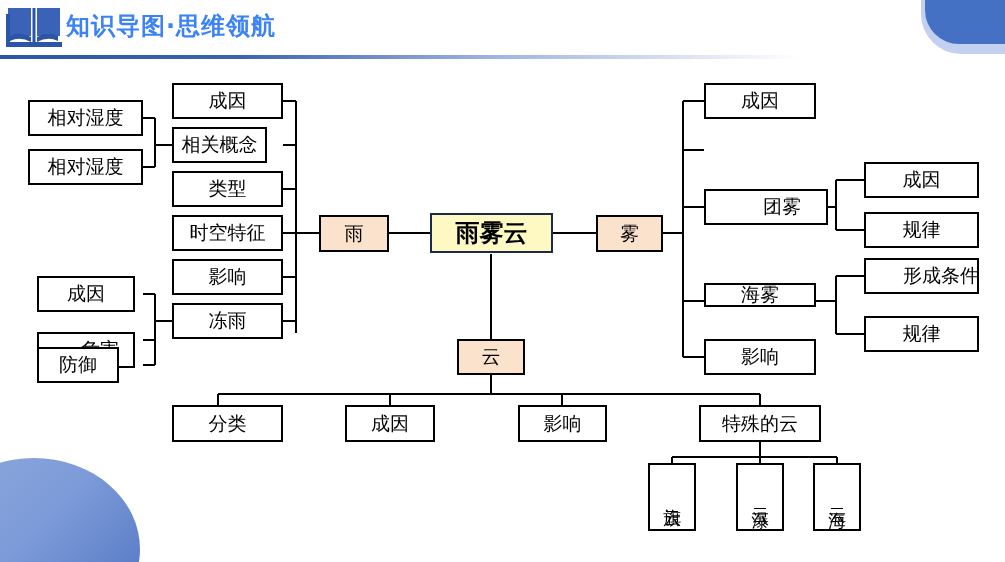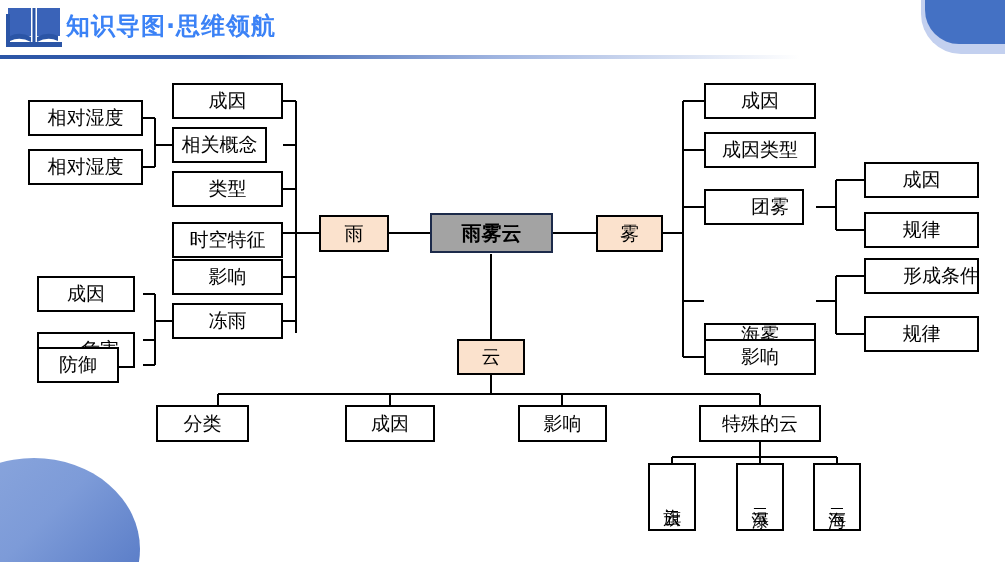--- a/index.html
+++ b/index.html
@@ -51,21 +51,21 @@
     border:2.5px solid #000000;
     background:#ffffff;
     color:#000000;
     display:flex;align-items:center;justify-content:center;
     font-size:19px;
     line-height:1.02;
     white-space:nowrap;
     font-family:"DejaVu Sans","Liberation Sans",sans-serif;
   }
   .node.peach{background:#fbe2cd;}
-  .node.blue{background:#a3a3a3;border-color:#1c2a4a;font-weight:bold;font-size:20px;text-align:right;}
+  .node.blue{background:#fef9c3;border-color:#1c2a4a;font-weight:bold;font-size:24px;text-align:right;}
   .node.vert{
     writing-mode:vertical-rl;
     text-orientation:upright;
     letter-spacing:3px;
     white-space:nowrap;
     font-size:18px;
   }
 </style>
 </head>
 <body>
@@ -170,21 +170,21 @@
 
   <div class="node" style="left:172px;top:83px;width:111px;height:36px;">
     <span>成因</span>
   </div>
   <div class="node" style="left:172px;top:127px;width:95px;height:36px;">
     <span>相关概念</span>
   </div>
   <div class="node" style="left:172px;top:171px;width:111px;height:36px;align-items:center;">
     <span>类型</span>
   </div>
-  <div class="node" style="left:172px;top:215px;width:111px;height:36px;margin-top:7px;">
+  <div class="node" style="left:172px;top:215px;width:111px;height:36px;">
     <span>时空特征</span>
   </div>
   <div class="node" style="left:172px;top:259px;width:111px;height:36px;">
     <span>影响</span>
   </div>
   <div class="node" style="left:172px;top:303px;width:111px;height:36px;">
     <span>冻雨</span>
   </div>
 
   <div class="node" style="left:28px;top:100px;width:115px;height:36px;">
@@ -200,48 +200,45 @@
   <div class="node" style="left:37px;top:332px;width:98px;height:36px;padding-left:28px;">
     <span>危害</span>
   </div>
   <div class="node" style="left:37px;top:347px;width:82px;height:36px;">
     <span>防御</span>
   </div>
 
   <div class="node" style="left:704px;top:83px;width:112px;height:36px;">
     <span>成因</span>
   </div>
-  <div class="node" style="left:704px;top:132px;width:112px;height:36px;">
-    <span>成因类型</span>
-  </div>
-  <div class="node" style="left:704px;top:189px;width:100px;height:36px;padding-left:32px;">
+  <div class="node" style="left:704px;top:189px;width:124px;height:36px;padding-left:32px;">
     <span>团雾</span>
   </div>
-  <div class="node" style="left:704px;top:283px;width:112px;height:24px;margin-top:40px;">
+  <div class="node" style="left:704px;top:283px;width:112px;height:24px;">
     <span>海雾</span>
   </div>
   <div class="node" style="left:704px;top:339px;width:112px;height:36px;">
     <span>影响</span>
   </div>
 
   <div class="node" style="left:864px;top:162px;width:115px;height:36px;">
     <span>成因</span>
   </div>
   <div class="node" style="left:864px;top:212px;width:115px;height:36px;">
     <span>规律</span>
   </div>
 
   <div class="node" style="left:864px;top:258px;width:115px;height:36px;padding-left:39px;">
     <span>形成条件</span>
   </div>
   <div class="node" style="left:864px;top:316px;width:115px;height:36px;">
     <span>规律</span>
   </div>
 
-  <div class="node" style="left:156px;top:405px;width:93px;height:37px;text-align:center;">
+  <div class="node" style="left:172px;top:405px;width:111px;height:37px;text-align:center;">
     <span>分类</span>
   </div>
   <div class="node" style="left:345px;top:405px;width:90px;height:37px;">
     <span>成因</span>
   </div>
   <div class="node" style="left:518px;top:405px;width:89px;height:37px;">
     <span>影响</span>
   </div>
   <div class="node" style="left:699px;top:405px;width:122px;height:37px;text-align:center;">
     <span>特殊的云</span>

